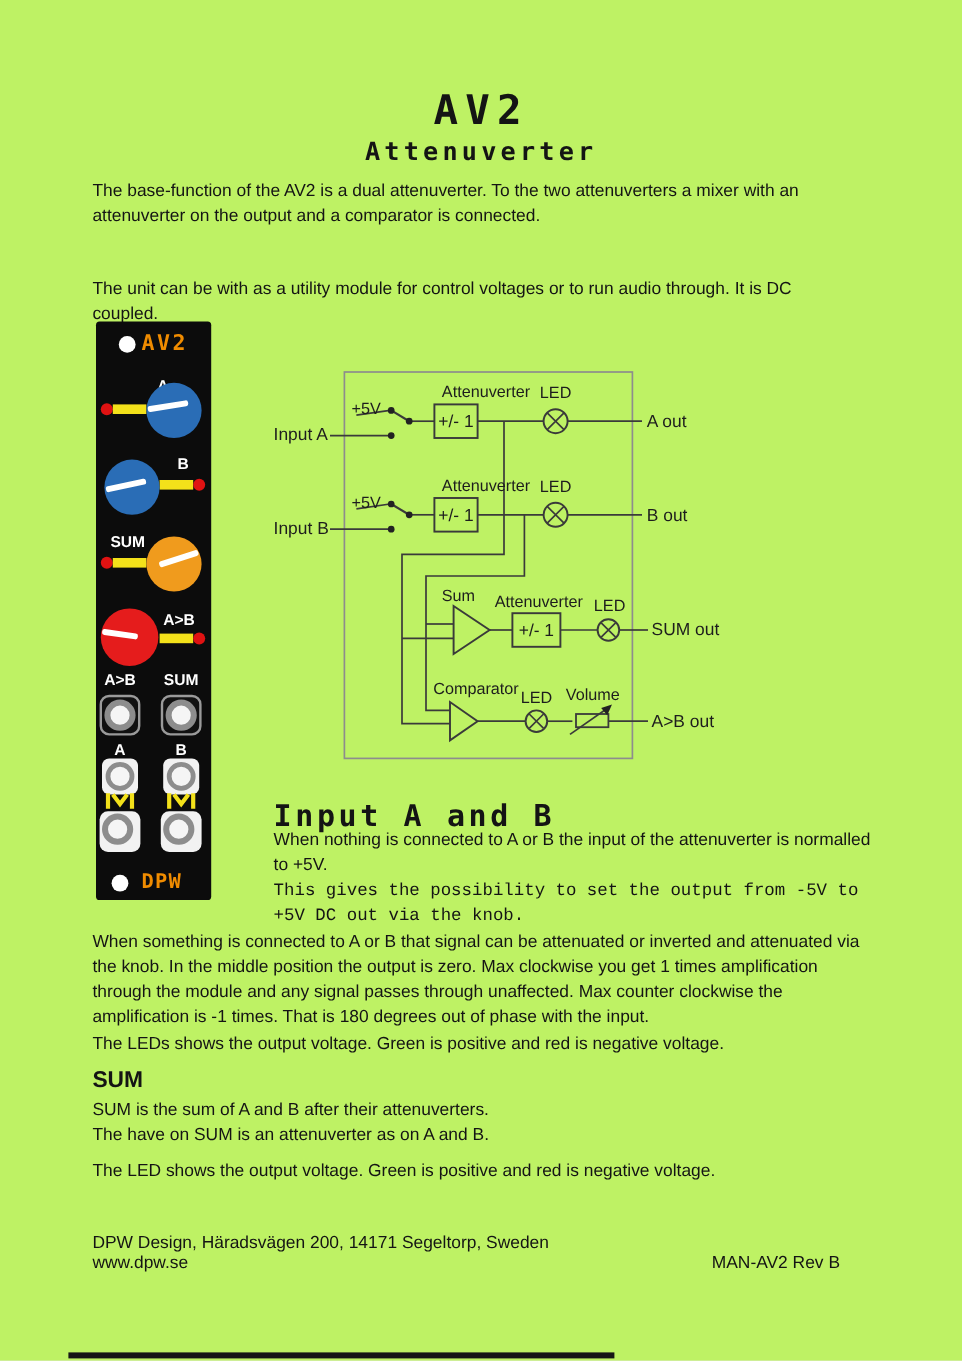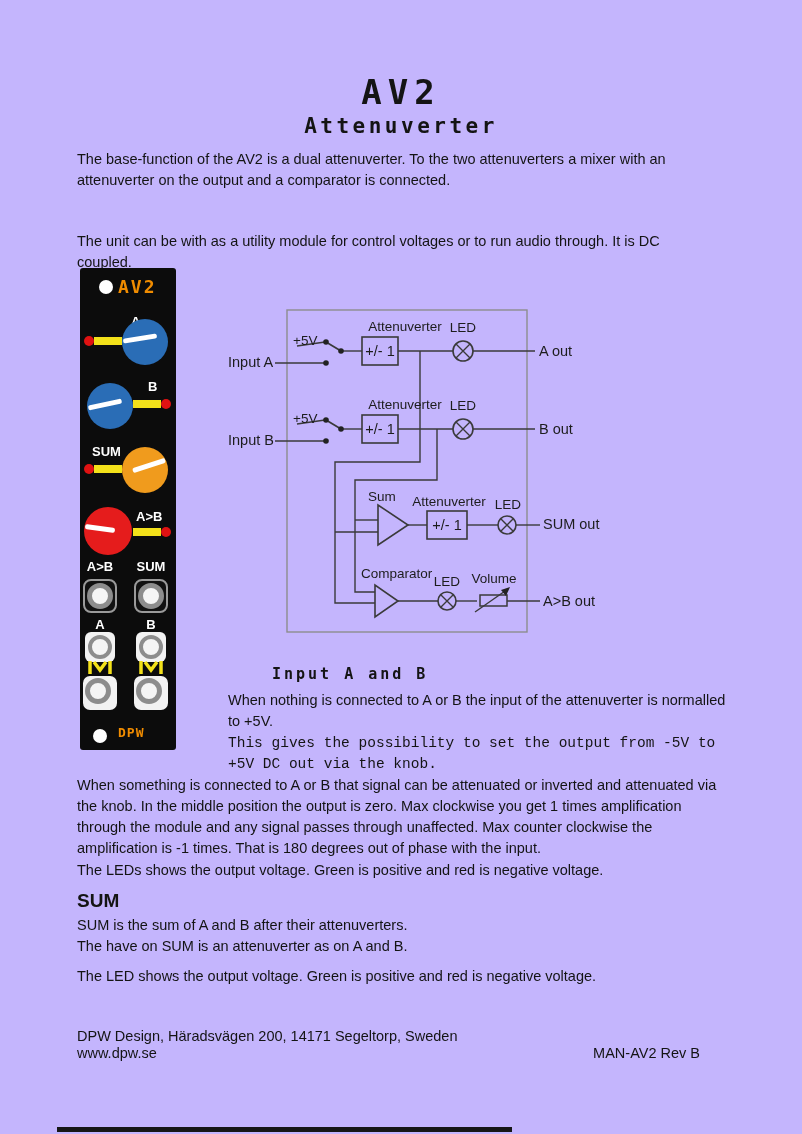--- a/index.html
+++ b/index.html
@@ -1,23 +1,23 @@
 <!DOCTYPE html>
 <html><head>
 <meta charset="utf-8">
 <style>
   html,body{margin:0;padding:0;background:#e8e8e8;}
-  .page{position:relative;width:802px;height:1134px;background:#c4b5fd;margin:0 auto;
+  .page{position:relative;width:802px;height:1134px;background:#bef264;margin:0 auto;
         font-family:"Liberation Sans",sans-serif;color:#141414;overflow:hidden;}
   .abs{position:absolute;}
   .body-text{font-size:14.5px;line-height:21px;}
   .techno{font-family:"DejaVu Sans Mono",monospace;font-weight:bold;}
   .title-product{font-size:34px;letter-spacing:6px;}
   .title-sub{font-size:21px;letter-spacing:3.5px;margin-top:2px;}
-  .section-head{font-size:15px;letter-spacing:3px;margin-left:44px;}
+  .section-head{font-size:25px;letter-spacing:3px;}
   .sum-head{font-weight:bold;font-size:19px;}
   
   .panel{position:absolute;left:80px;top:268px;width:96px;height:482px;background:#0c0c0c;border-radius:3px;}
   .panel *{position:absolute;box-sizing:border-box;}
   .knob{border-radius:50%;}
   .pointer{background:#ffffff;height:5px;border-radius:2px;}
   .pn-label{color:#ffffff;font-weight:bold;font-size:13px;font-family:"Liberation Sans",sans-serif;}
   .led-dot{width:10px;height:10px;border-radius:50%;background:#e01212;}
   .led-bar{width:28px;height:8px;background:#f3e11a;}
   .jack-sq1{width:34px;height:34px;border:2px solid #9a9a9a;border-radius:8px;background:#111;}
@@ -108,21 +108,21 @@
     </svg>
 
     <div class="jack-sq3" style="left:3px;top:408px;">
       <div class="ring" style="left:2px;top:2px;width:26px;height:26px;"></div>
     </div>
     <div class="jack-sq3" style="left:54px;top:408px;">
       <div class="ring" style="left:2px;top:2px;width:26px;height:26px;"></div>
     </div>
 
     <div style="left:13px;top:461px;width:14px;height:14px;border-radius:50%;background:#fff;"></div>
-    <div class="techno orange-txt" style="left:38px;top:457px;font-size:13px;letter-spacing:1px;">DPW</div>
+    <div class="techno orange-txt" style="left:38px;top:457px;font-size:17px;letter-spacing:1px;">DPW</div>
   </div>
 
   <svg class="diagram-svg" width="380" height="345" viewBox="0 0 380 345">
     <g stroke="#3a3a3a" stroke-width="1.4" fill="none">
       <rect x="62" y="15" width="240" height="322" stroke="#8d8d8d"></rect>
 
       <path d="M72 51 L100 47"></path>
       <path d="M101 47 L116 56" stroke-width="1.8"></path>
       <path d="M116 56 L137 56"></path>
       <path d="M50 68 L101 68"></path>

